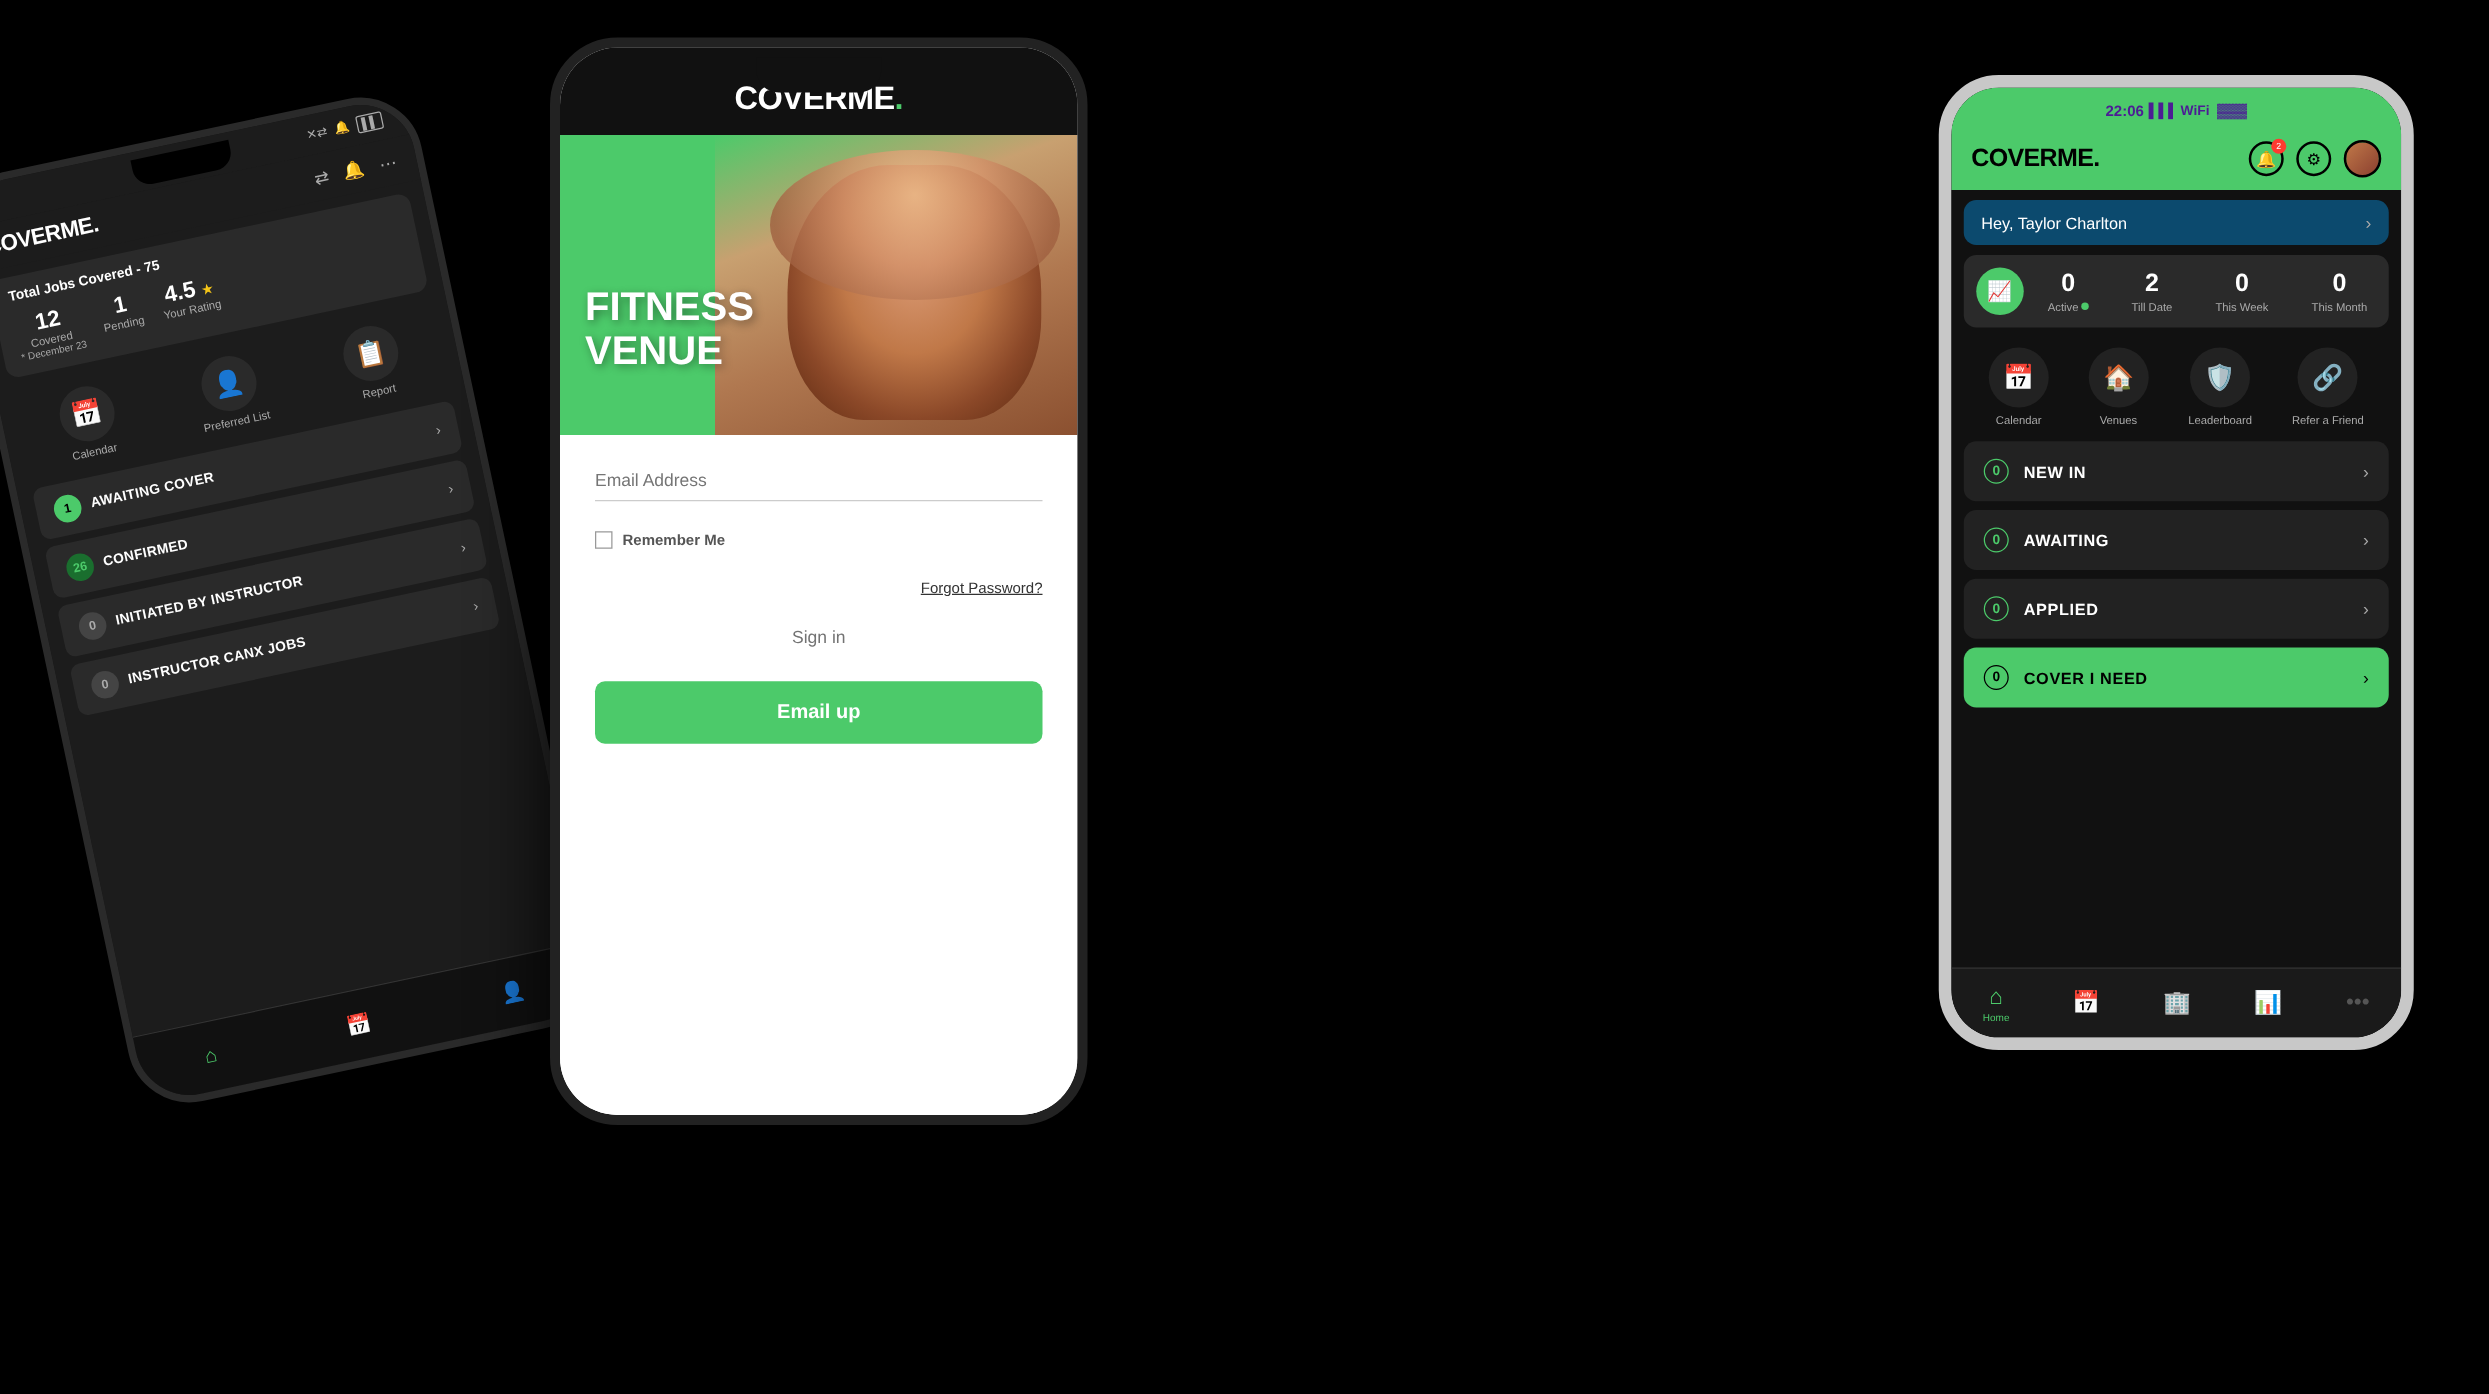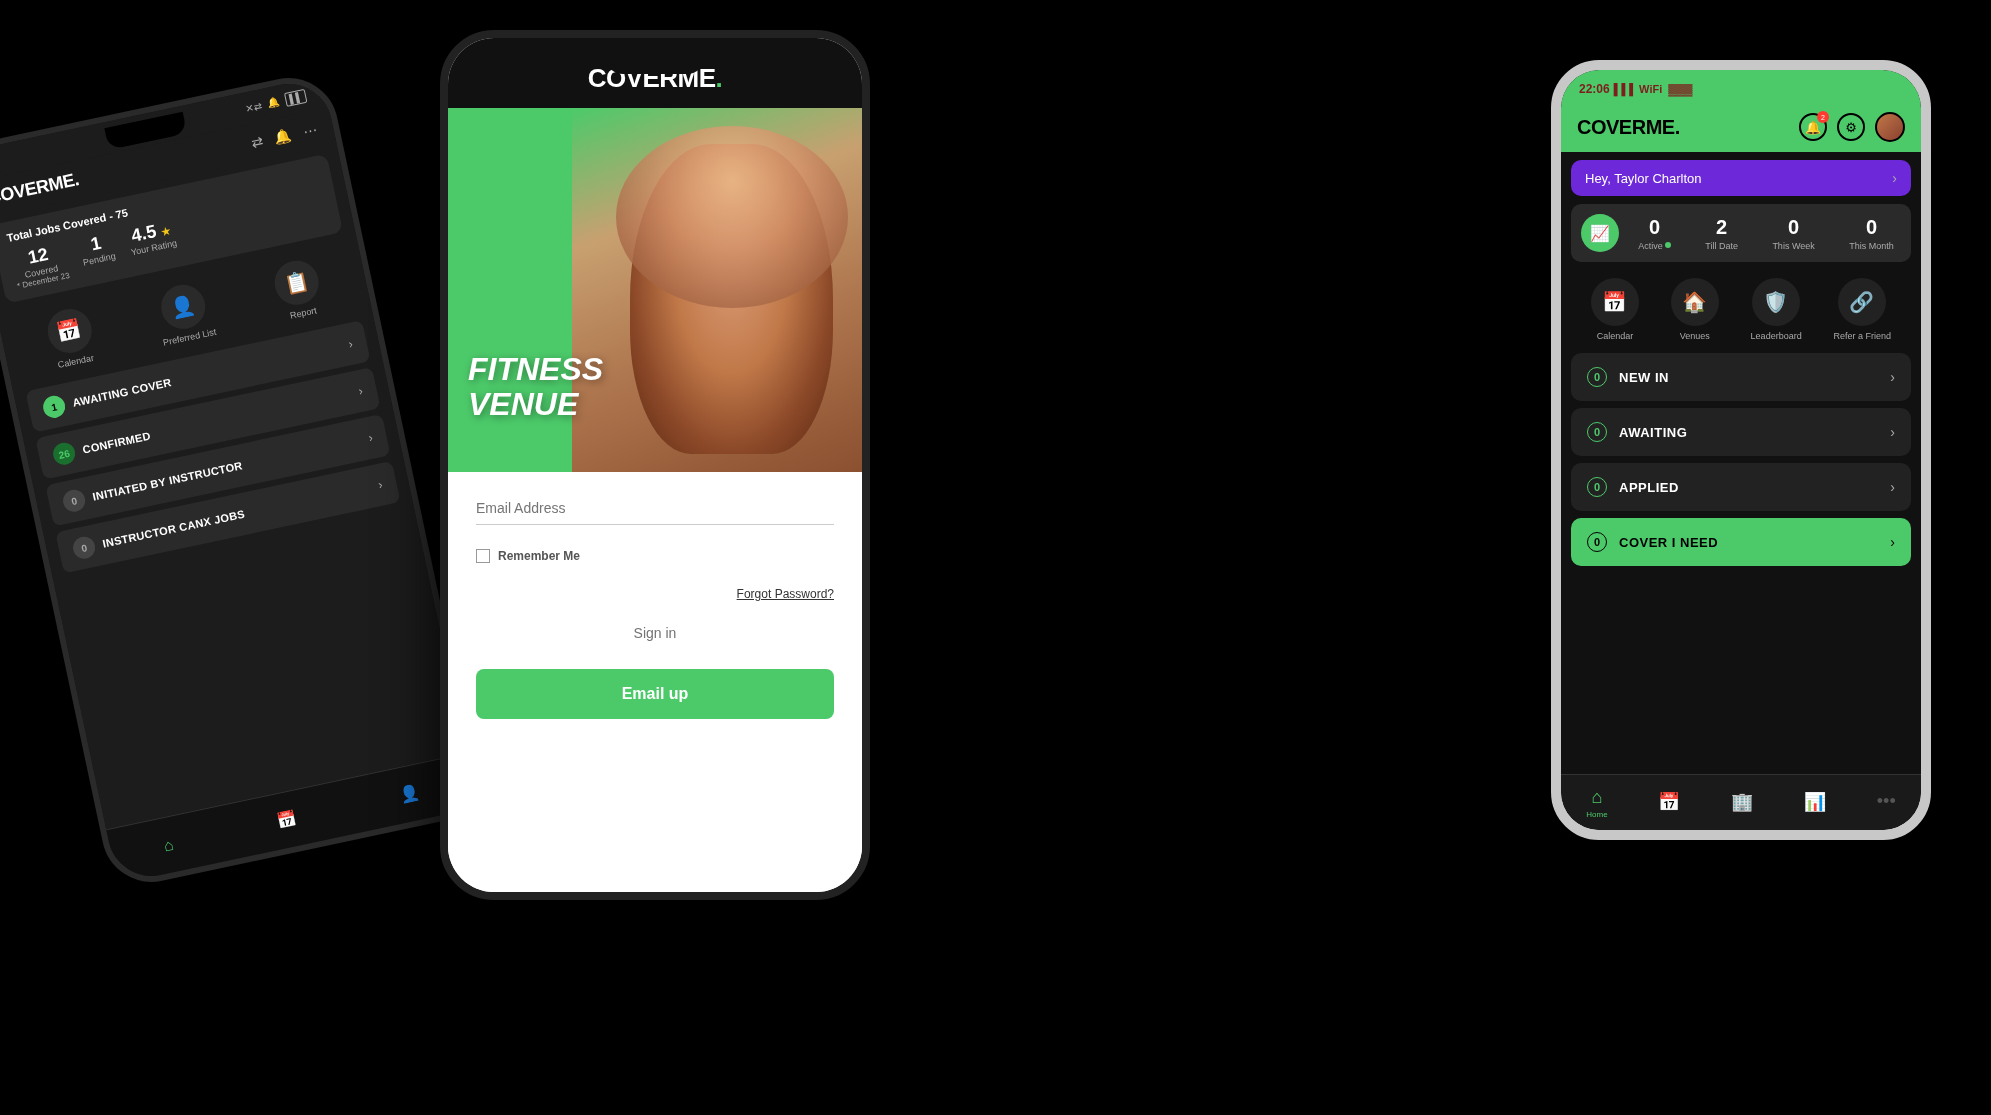--- a/index.html
+++ b/index.html
@@ -177,24 +177,23 @@
       height: 70px;
       display: flex;
       align-items: flex-end;
       justify-content: center;
       padding-bottom: 14px;
     }
     .login-logo { color: #fff; font-size: 26px; font-weight: 900; letter-spacing: -0.5px; }
 
     .hero-section {
       position: relative;
-      height: 364px;
+      height: 240px;
       flex-shrink: 0;
       overflow: hidden;
-      font-style: italic;
     }
     .hero-bg-green {
       position: absolute;
       left: 0; top: 0;
       width: 50%; height: 100%;
       background: #4cca6a;
     }
     .hero-bg-white {
       position: absolute;
       right: 0; top: 0;
@@ -282,25 +281,25 @@
       border-radius: 38px;
       overflow: hidden;
       display: flex;
       flex-direction: column;
     }
     .r-status-bar {
       background: #4cca6a;
       height: 38px;
       display: flex;
       align-items: center;
-      justify-content: flex-start;
+      justify-content: center;
       padding: 0 18px;
       font-size: 12px;
       font-weight: 600;
-      color: #7f1d1d;
+      color: #4c1d95;
     }
     .r-status-right { display: flex; gap: 6px; align-items: center; }
     .r-status-icon { font-size: 11px; }
 
     .r-app-header {
       background: #4cca6a;
       padding: 4px 16px 10px;
       display: flex;
       align-items: center;
       justify-content: space-between;
@@ -342,21 +341,21 @@
 
     .r-content {
       flex: 1;
       background: #111;
       overflow: hidden;
       display: flex;
       flex-direction: column;
     }
 
     .r-greeting-bar {
-      background: #6d28d9;
+      background: #0c4a6e;
       margin: 8px 10px;
       border-radius: 10px;
       padding: 10px 14px;
       display: flex;
       align-items: center;
       justify-content: space-between;
     }
     .r-greeting-text { color: #fff; font-size: 13px; font-weight: 500; }
     .r-greeting-chevron { color: #aaa; font-size: 14px; }
 

